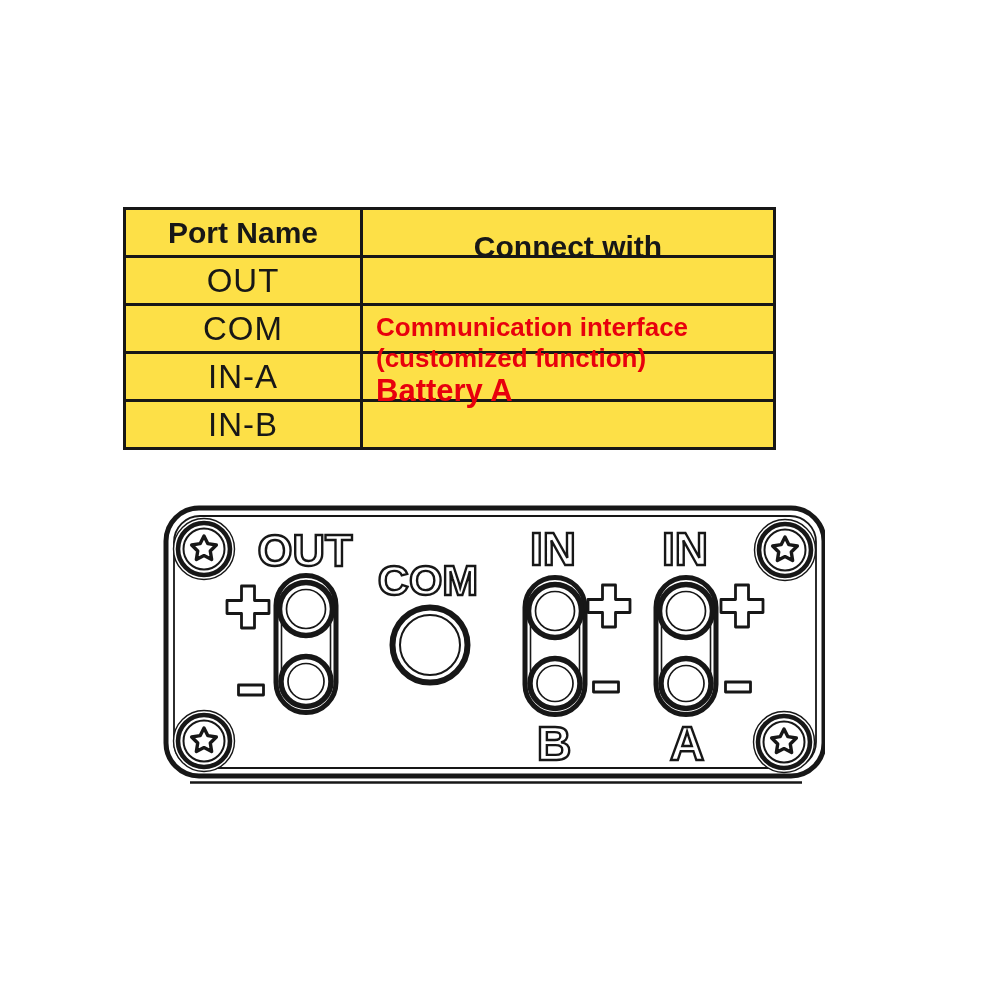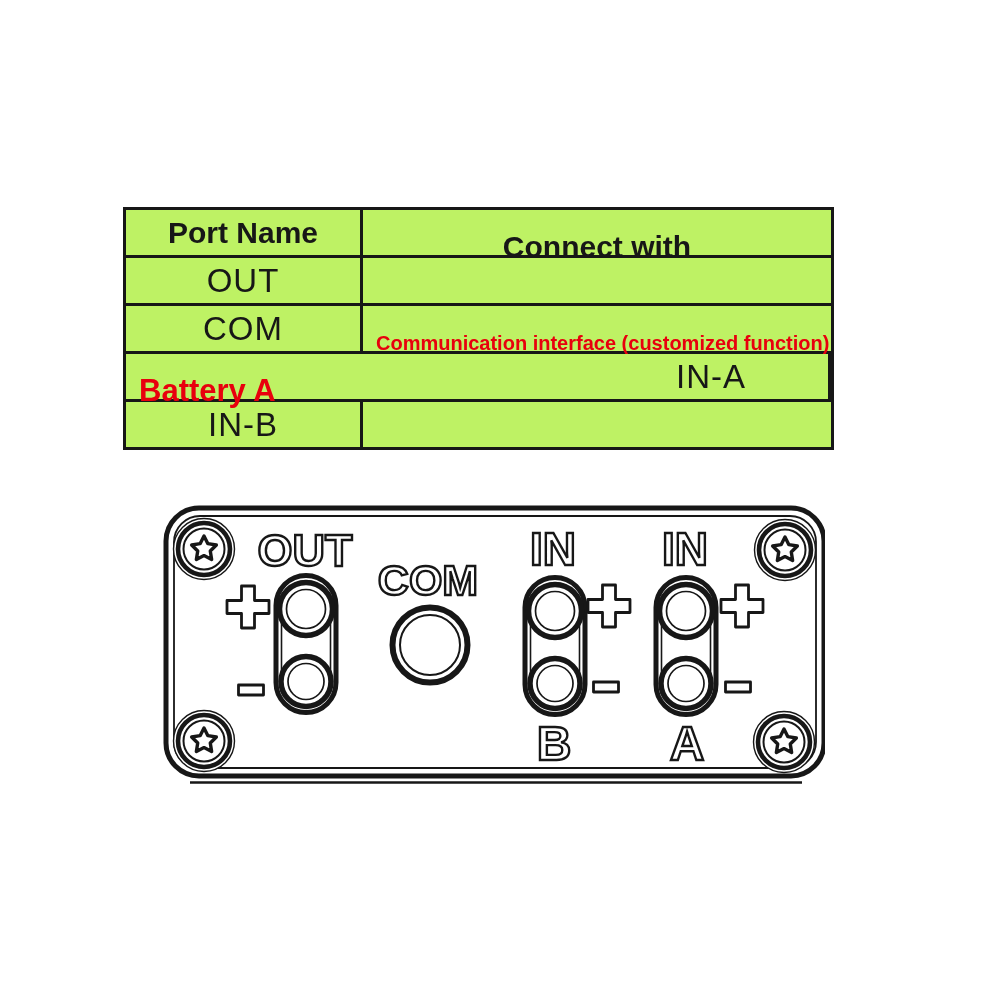--- a/index.html
+++ b/index.html
@@ -2,33 +2,33 @@
 <html><head>
 <meta charset="utf-8">
 <style>
   html,body{margin:0;padding:0;background:#ffffff;}
   #screen{
     position:relative;width:1001px;height:1001px;background:#ffffff;overflow:hidden;
     font-family:"Liberation Sans",sans-serif;color:#171717;
   }
   
   .port-table{
-    position:absolute;left:123px;top:207px;width:711px;
-    border:3px solid #171717;background:#bef264;box-sizing:border-box;
+    position:absolute;left:123px;top:207px;width:653px;
+    border:3px solid #171717;background:#fde047;box-sizing:border-box;
   }
   .tr{display:flex;height:45px;border-top:3px solid #171717;align-items:stretch;}
   .tr.header-row{border-top:none;}
   .cell{display:flex;align-items:center;box-sizing:border-box;}
   .c1{width:237px;border-right:3px solid #171717;justify-content:center;}
   .c2{flex:1;padding-left:13px;margin-top:29px;}
   .c2.centered{justify-content:center;padding-left:0;}
   .th-text{font-weight:bold;font-size:30px;color:#171717;}
   .port-text{font-size:33px;letter-spacing:1px;color:#171717;}
   .connect-big{font-weight:bold;font-size:31px;}
-  .connect-small{font-weight:bold;font-size:20px;}
+  .connect-small{font-weight:bold;font-size:26px;}
   .red{color:#e8000d;}
   
   .panel-svg{position:absolute;left:163px;top:505px;}
   .ln-thick{fill:#ffffff;stroke:#171717;stroke-width:5;}
   .ln-none-thin{fill:none;stroke:#171717;stroke-width:1.8;}
   .pill-outer{fill:#ffffff;stroke:#171717;stroke-width:5;}
   .pill-inner{fill:none;stroke:#171717;stroke-width:1.6;}
   .circ-thick{fill:#ffffff;stroke:#171717;stroke-width:5.5;}
   .circ-thin{fill:none;stroke:#171717;stroke-width:1.7;}
   .com-outer{fill:#ffffff;stroke:#171717;stroke-width:6;}
@@ -71,25 +71,25 @@
     <div class="tr">
       <div class="cell c1">
         <span class="port-text">COM</span>
       </div>
       <div class="cell c2">
         <span class="connect-small red">Communication interface (customized function)</span>
       </div>
     </div>
 
     <div class="tr">
+      <div class="cell c1">
+        <span class="port-text">IN-A</span>
+      </div>
       <div class="cell c2">
         <span class="connect-big red">Battery A</span>
-      </div>
-      <div class="cell c1">
-        <span class="port-text">IN-A</span>
       </div>
     </div>
 
     <div class="tr">
       <div class="cell c1">
         <span class="port-text">IN-B</span>
       </div>
     </div>
   </div>
 

